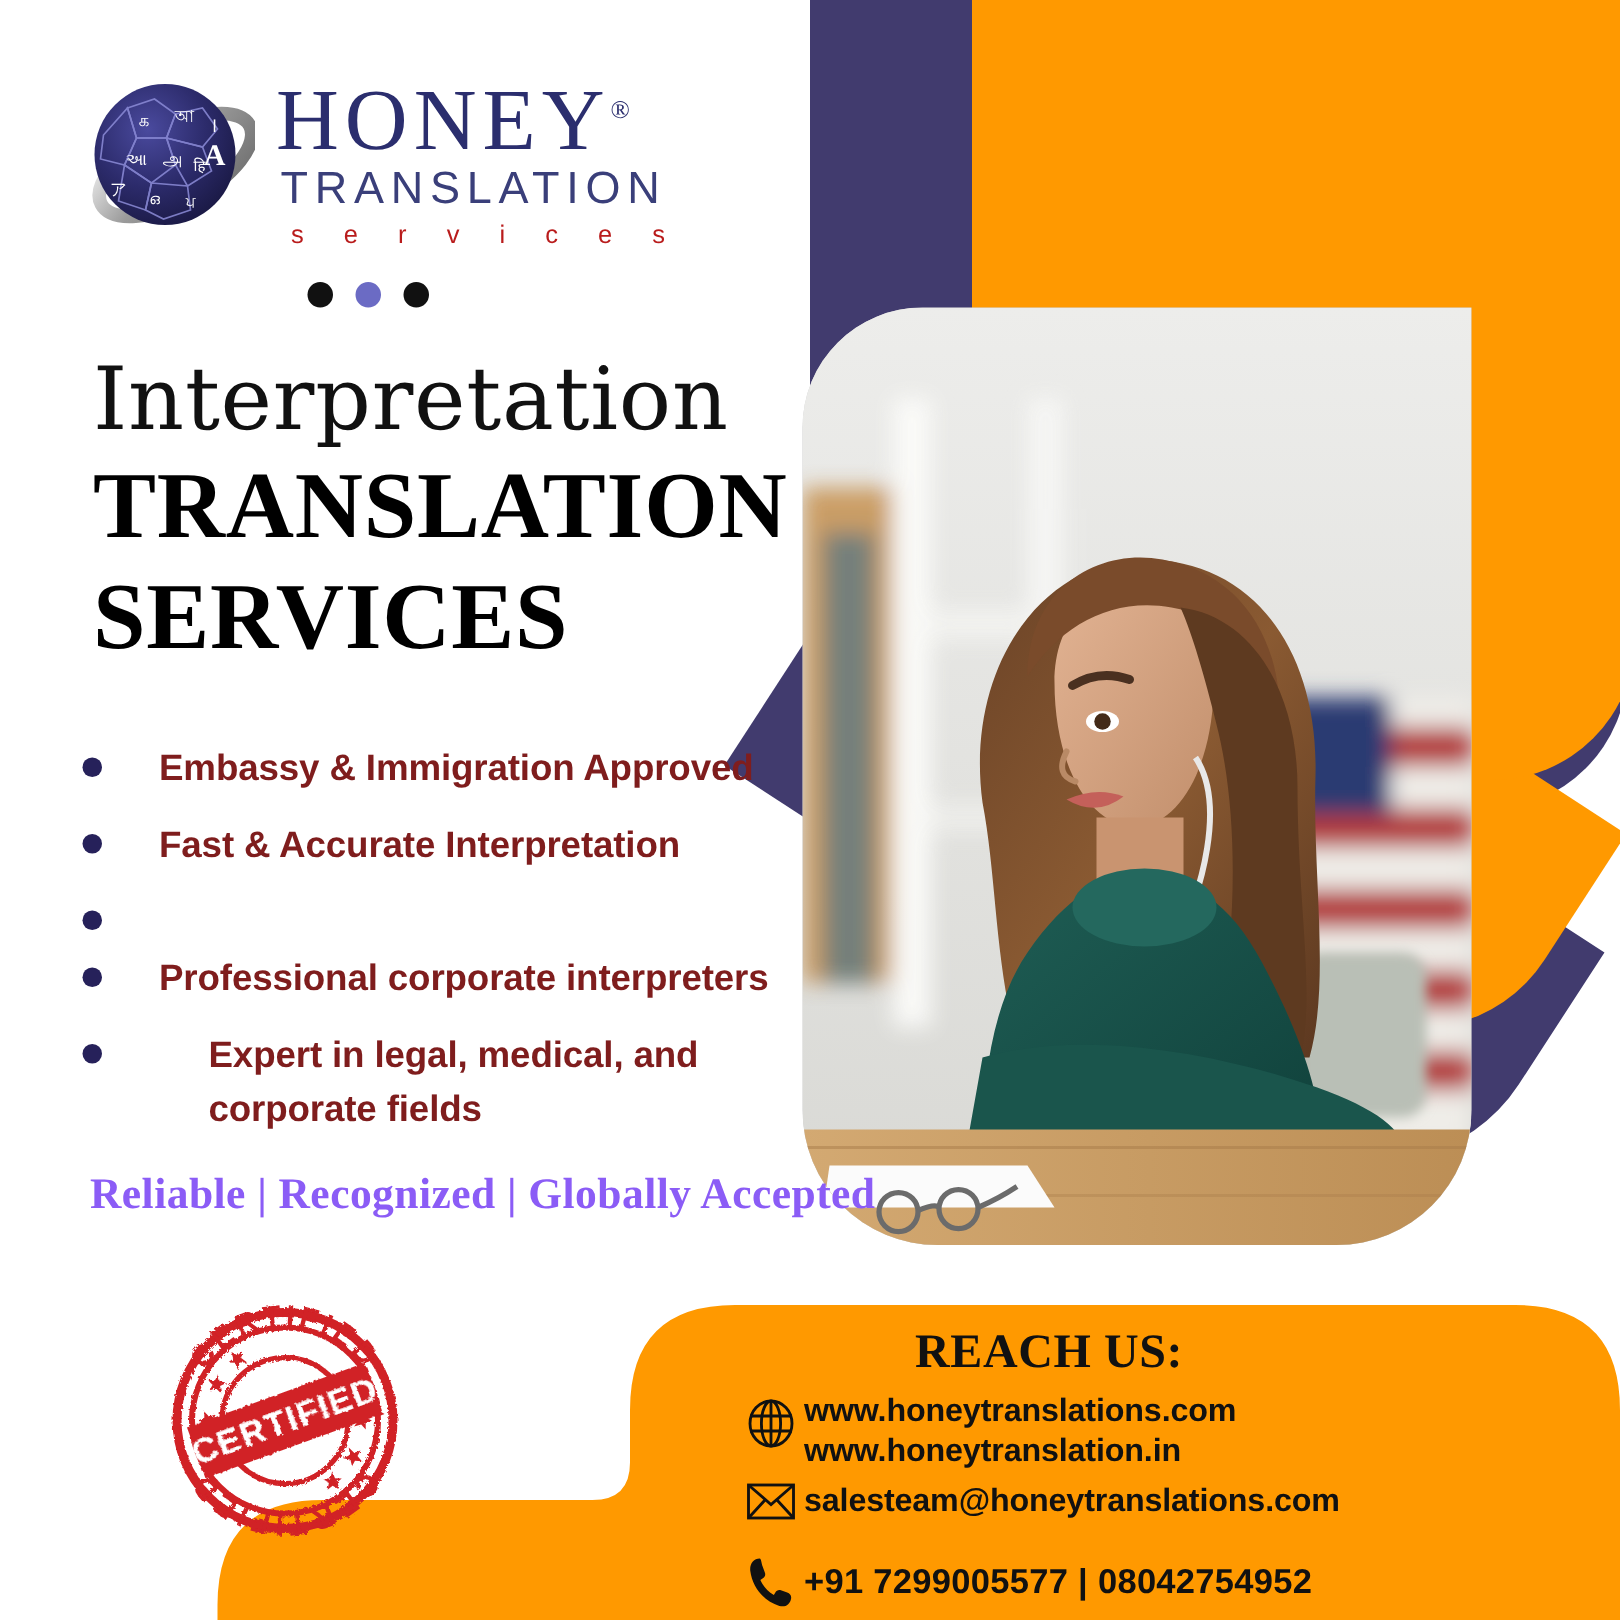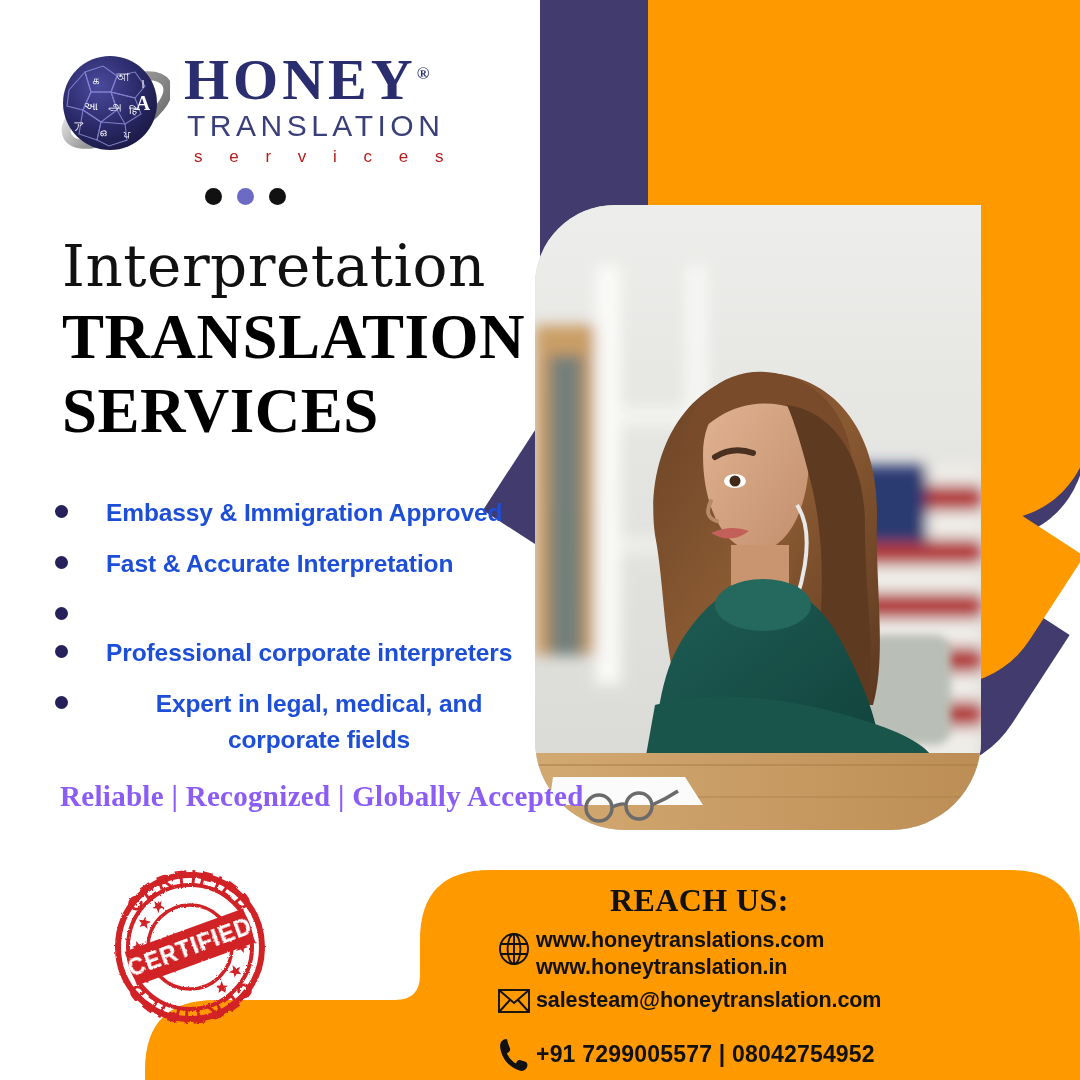--- a/index.html
+++ b/index.html
@@ -41,21 +41,21 @@
   .orange-tail{
     position:absolute; left:930px; top:360px; width:160px; height:160px;
     background:#FF9900; border-radius:0 0 95px 0; z-index:2;
   }
 
   
   .logo-block{ position:absolute; left:55px; top:48px; z-index:6; display:flex; align-items:center; gap:14px;}
   .globe-wrap{ position:relative; width:115px; height:118px; }
   .wordmark{ position:relative; padding-top:4px; }
   .wm-honey{
-    font-family:"Liberation Serif", serif; font-weight:700; font-size:58px;
+    font-family:"Liberation Serif", serif; font-weight:400; font-size:58px;
     letter-spacing:4px; color:#2B2E6E; line-height:0.95;
   }
   .wm-reg{ font-size:17px; vertical-align:super; letter-spacing:0; }
   .wm-translation{
     font-family:"Liberation Sans", sans-serif; font-size:30px; color:#3A3F7A;
     letter-spacing:4.5px; line-height:1.25; padding-left:3px;
   }
   .wm-services{
     font-family:"Liberation Sans", sans-serif; font-size:17px; color:#b91c1c;
     letter-spacing:11px; text-align:center; padding-left:10px; margin-top:2px;
@@ -75,23 +75,22 @@
   }
 
   
   .bullets{ position:absolute; left:55px; top:495px; z-index:6; width:480px; }
   .bullet-row{ display:flex; align-items:flex-start; margin-bottom:15px; }
   .bullet-dot{
     width:13px; height:13px; border-radius:50%; background:#26215A;
     margin-top:10px; margin-right:38px; flex:none;
   }
   .bullet-text{
-    font-size:24.5px; font-weight:700; color:#1d4ed8; line-height:1.47;
+    font-size:24.5px; font-weight:700; color:#7f1d1d; line-height:1.47;
     letter-spacing:-0.1px;
-    text-align:center;
   }
 
   
   .tagline{
     position:absolute; left:60px; top:780px; z-index:6;
     font-family:"Liberation Serif", serif; font-weight:700; font-size:29px;
     color:#8b5cf6; letter-spacing:0.3px;
   }
 
   
@@ -394,21 +393,21 @@
     </div>
 
     <div class="crow row-mail">
       <span class="ico">
         <svg width="34" height="28" viewBox="0 0 34 28" fill="none" stroke="#111" stroke-width="1.9">
           <rect x="2" y="3" width="30" height="22"></rect>
           <path d="M2 3 L17 16 L32 3"></path>
           <path d="M2 25 L13 13 M32 25 L21 13"></path>
         </svg>
       </span>
-      <span class="ctext">salesteam@honeytranslation.com</span>
+      <span class="ctext">salesteam@honeytranslations.com</span>
     </div>
 
     <div class="crow row-phone">
       <span class="ico">
         <svg width="32" height="34" viewBox="0 0 32 34" fill="#111">
           <path d="M8.5 1 C4.4 1 1.6 4.6 2.2 9.4 C3.6 20.4 11.4 29.6 21.6 32.6
                    C25.6 33.8 28.8 31.4 29.4 27.6 C29.7 25.6 28.6 24.2 26.8 23.6
                    L22.6 22.2 C21 21.7 19.6 22.4 18.8 23.8 L17.9 25.4
                    C14 23.2 10.8 19.6 8.9 15.3 L10.6 14.2
                    C12 13.3 12.5 11.8 11.9 10.3 L10.3 6 C9.7 4.4 9.4 1 8.5 1 Z"></path>

